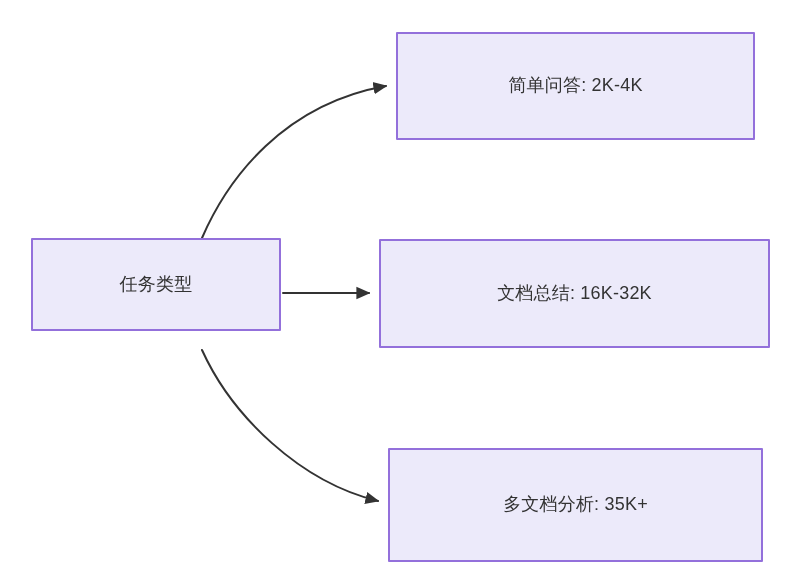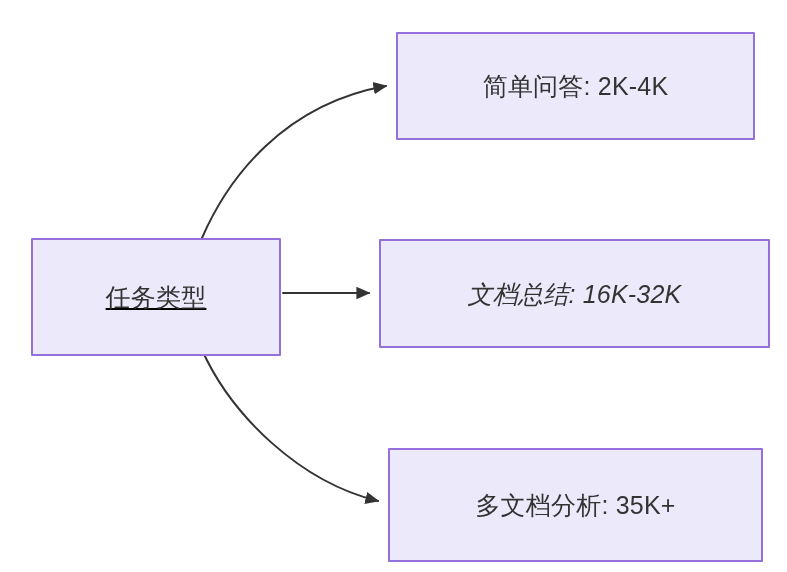--- a/index.html
+++ b/index.html
@@ -42,44 +42,42 @@
     background: #ECEAFA;
     border: 2px solid #9370DB;
     border-radius: 1px;
     display: flex;
     align-items: center;
     justify-content: center;
     text-align: center;
   }
   .node-label {
     color: #333333;
-    font-size: 25px;
+    font-size: 18px;
     line-height: 1.2;
     letter-spacing: 0.2px;
     white-space: nowrap;
   }
   #node-root {
     left: 31px;
     top: 238px;
     width: 250px;
-    height: 118px;
-    text-decoration: underline;
+    height: 93px;
   }
   #node-task-0 {
     left: 396px;
     top: 32px;
     width: 359px;
     height: 108px;
   }
   #node-task-1 {
     left: 379px;
     top: 239px;
     width: 391px;
     height: 109px;
-    font-style: italic;
   }
   #node-task-2 {
     left: 388px;
     top: 448px;
     width: 375px;
     height: 114px;
   }
 </style>
 </head>
 <body>

